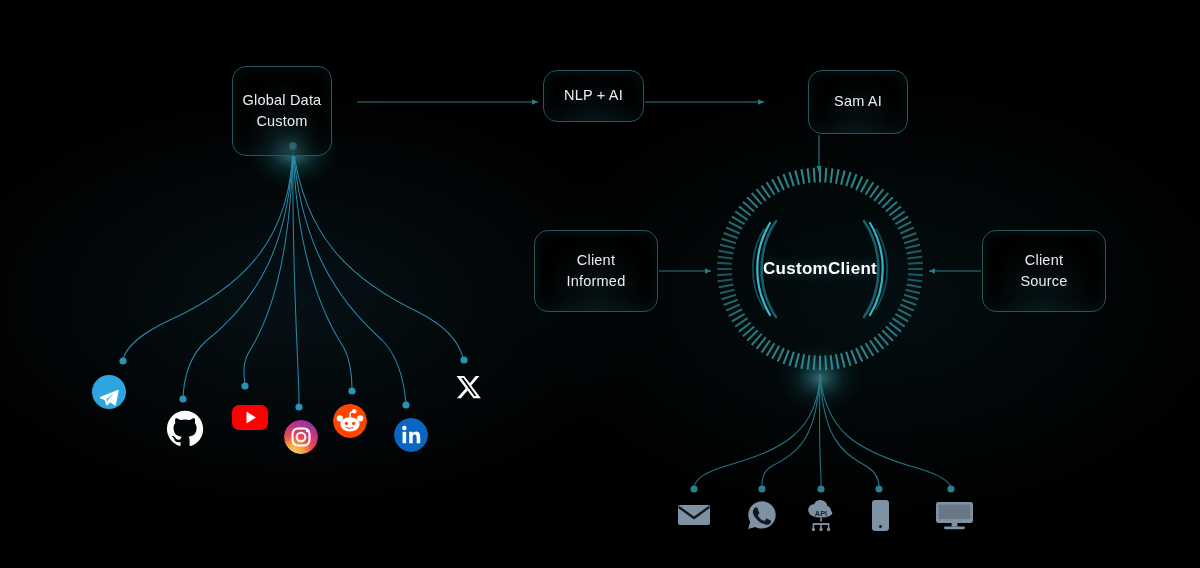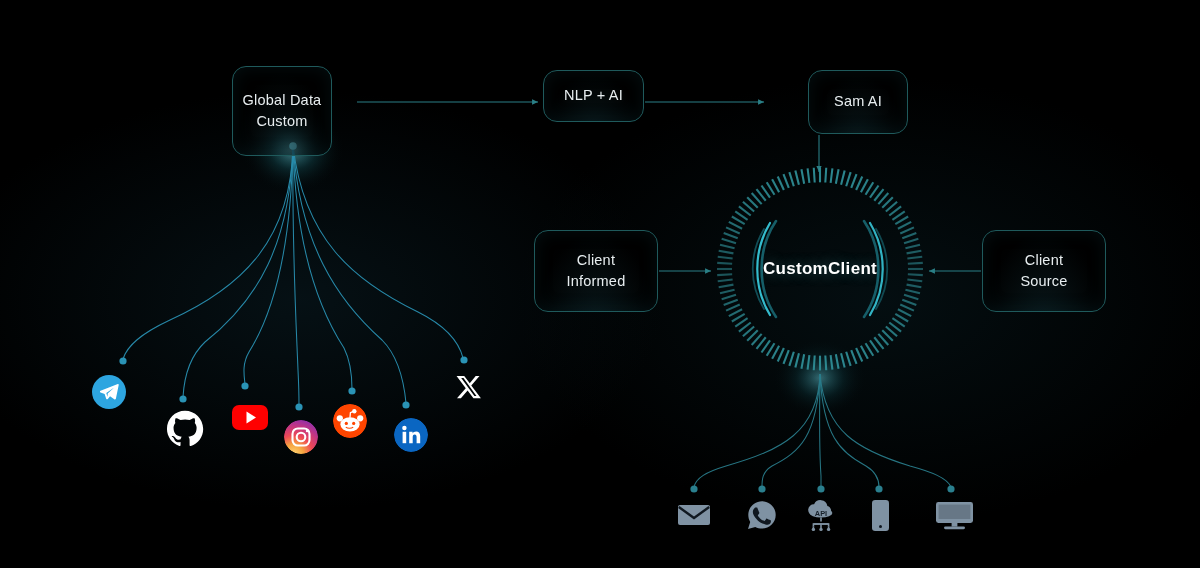--- a/index.html
+++ b/index.html
@@ -60,21 +60,21 @@
     font-weight: bold;
     font-size: 17px;
     line-height: 1.45;
     letter-spacing: 0.3px;
     text-shadow: 0 0 14px rgba(120,230,240,0.35);
   }
 
   
   .chip {
     position: absolute;
-    display: flex; align-items: center; justify-content: center;
+    display: flex; align-items: flex-end; justify-content: center;
   }
   .chip.round { border-radius: 50%; overflow: hidden; }
   .chip svg { display: block; }
 </style>
 </head>
 <body>
 
 <div id="stage">
 
   <svg id="edges" viewBox="0 0 1200 568" xmlns="http://www.w3.org/2000/svg">

